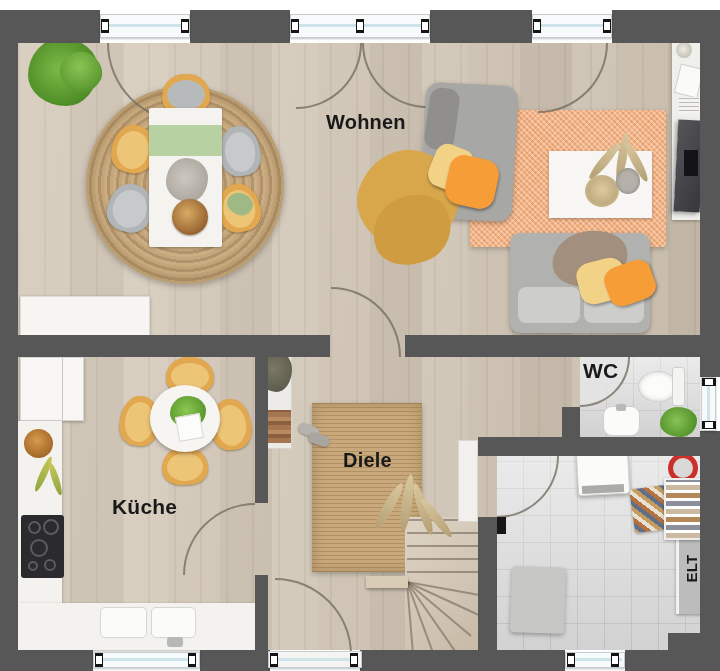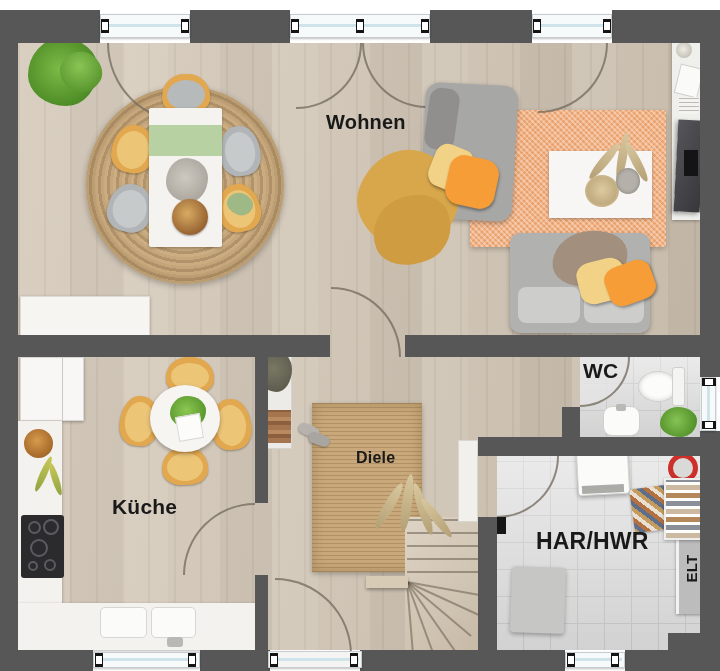--- a/index.html
+++ b/index.html
@@ -269,18 +269,17 @@
   <div class="win win-h" style="left:268px;top:651px;width:94px;height:17px;background:#f4f4f2;"></div>
   <div class="marker" style="left:270px;top:653px;"></div>
   <div class="marker" style="left:350px;top:653px;"></div>
 
   <div class="win win-h" style="left:565px;top:652px;width:60px;height:16px;"></div>
   <div class="marker" style="left:567px;top:653px;"></div>
   <div class="marker" style="left:611px;top:653px;"></div>
 
   <div class="room-label" style="left:326px;top:111px;font-size:20px;">Wohnen</div>
   <div class="room-label" style="left:112px;top:495px;font-size:21px;">Küche</div>
-  <div class="room-label" style="left:356px;top:449px;font-size:16px;">Diele</div>
+  <div class="room-label" style="left:343px;top:449px;font-size:20px;">Diele</div>
   <div class="room-label" style="left:583px;top:359px;font-size:21px;font-weight:700;">WC</div>
-  <div class="room-label" style="left:536px;top:528px;font-size:23px;">HAR/HWR</div>
   <div class="room-label" style="left:662px;top:560px;font-size:15px;font-weight:700;transform:rotate(-90deg);transform-origin:center;width:58px;text-align:center;">ELT</div>
 
 </div>
 
 </body></html>

